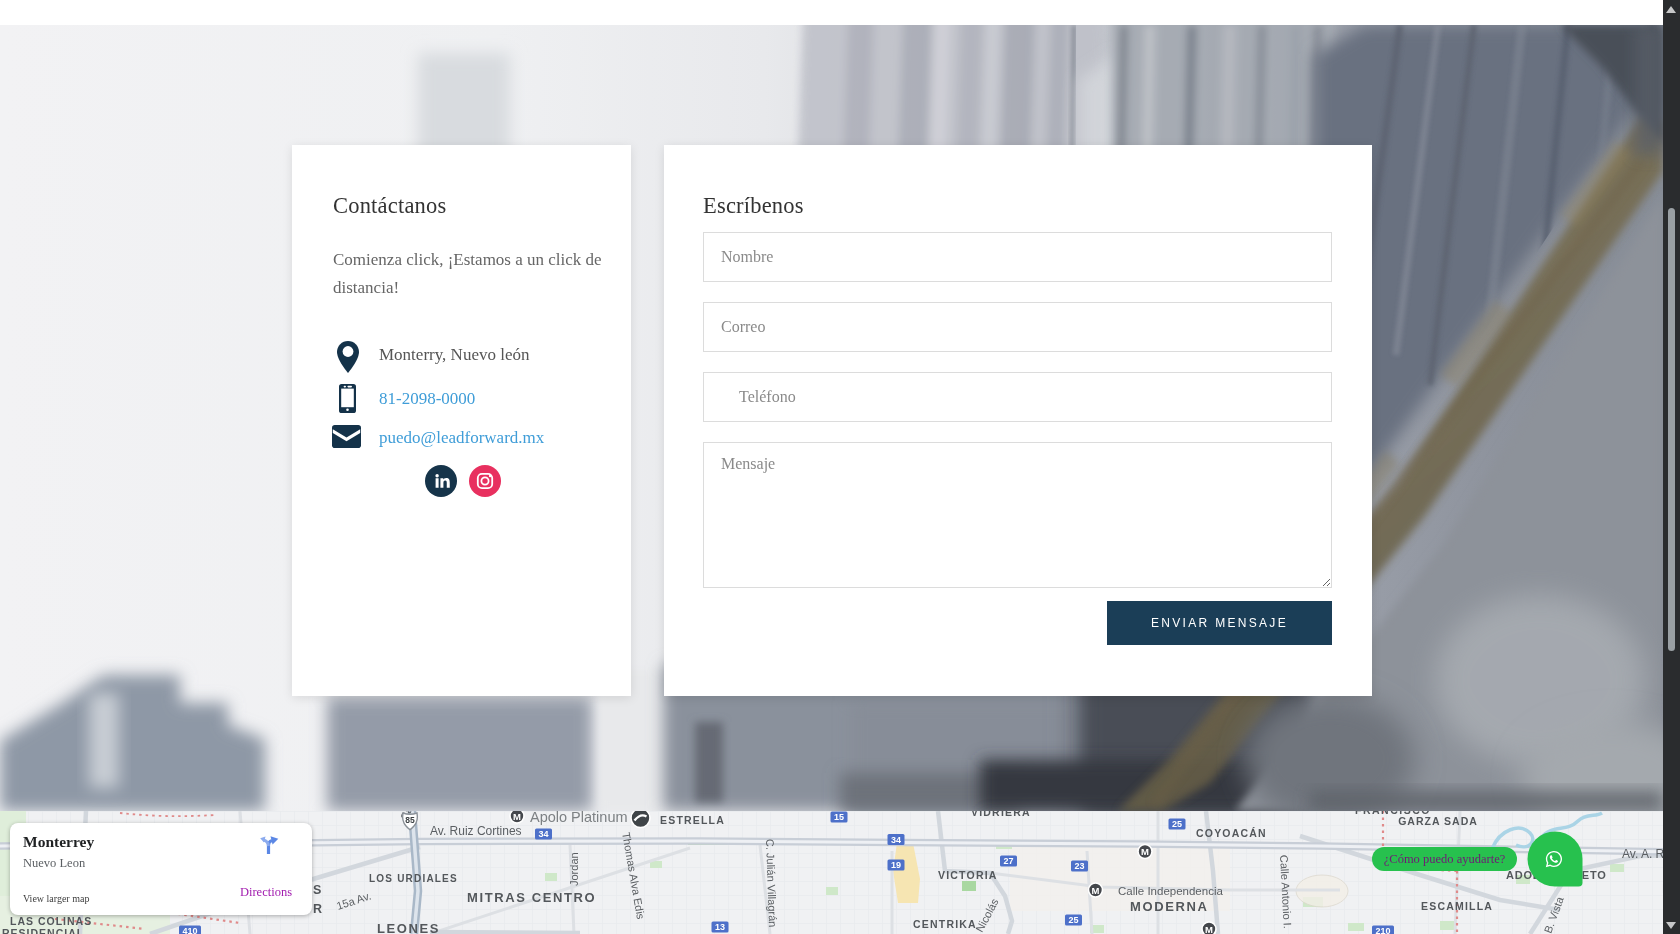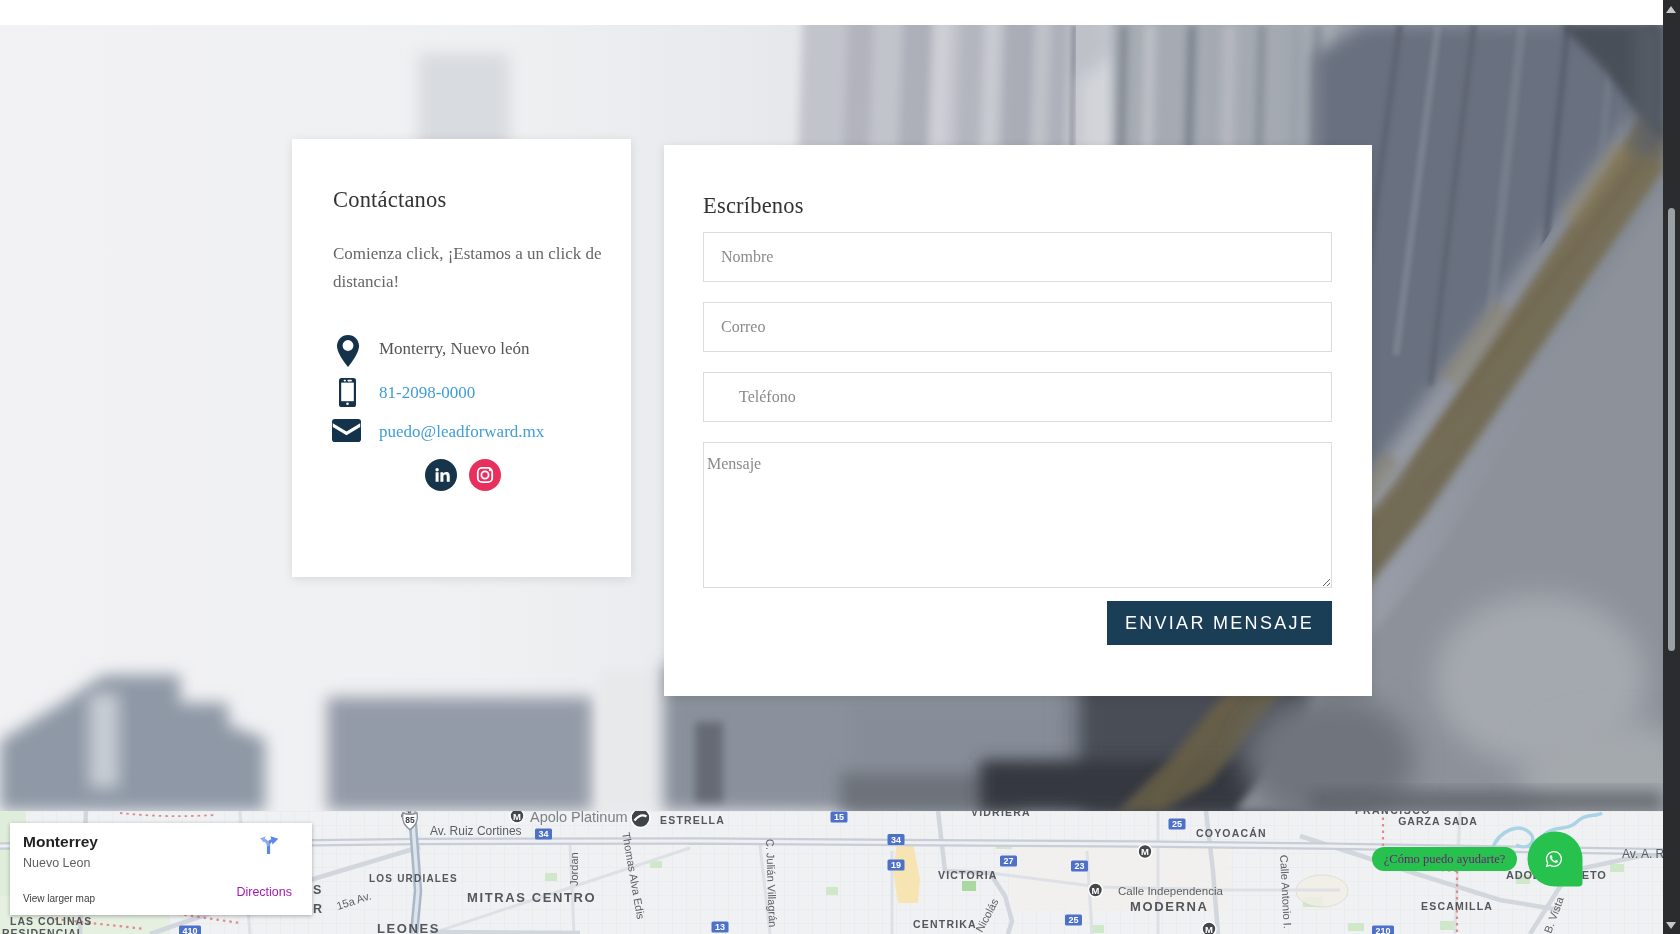--- a/index.html
+++ b/index.html
@@ -5,21 +5,21 @@
 <style>
   * { margin:0; padding:0; box-sizing:border-box; }
   html,body { width:1680px; height:934px; overflow:hidden; background:#fff;
     font-family:"Liberation Serif", serif; }
   #stage { position:relative; width:1680px; height:934px; overflow:hidden; }
   #photo { position:absolute; left:0; top:25px; width:1663px; height:786px; }
   #topbar { position:absolute; left:0; top:0; width:1663px; height:25px; background:#fff; z-index:5; }
 
   
   .card { position:absolute; background:#fff; box-shadow:0 2px 10px rgba(0,0,0,.10); z-index:6; }
-  #cardL { left:292px; top:139px; width:339px; height:438px; }
+  #cardL { left:292px; top:145px; width:339px; height:551px; }
   #cardR { left:664px; top:145px; width:708px; height:551px; }
   h2.t { position:absolute; font-size:22.5px; font-weight:400; color:#333; letter-spacing:.2px; }
   #cardL h2.t { left:41px; top:48px; }
   #cardR h2.t { left:39px; top:48px;text-align:center; }
   #cardL p.lead { position:absolute; left:41px; top:101px; width:280px;
     font-size:17px; line-height:28px; color:#666; }
   .row { position:absolute; left:41px; }
   .row .ic { position:absolute; left:8px; top:0; }
   .row .tx { position:absolute; left:46px; white-space:nowrap; font-size:17px; }
   .tx.gray { color:#555; }
@@ -30,30 +30,30 @@
   #socials .c + .c { margin-left:8px; }
   #socials svg { position:absolute; left:0; top:0; }
 
   
   .inp { position:absolute; left:39px; width:629px; height:50px; border:1px solid #dcdcdc;
     background:#fff; font-family:"Liberation Serif",serif; font-size:16px; color:#333;
     padding:0 17px; outline:none; }
   .inp::placeholder, #msg::placeholder { color:#8a8a8a; opacity:1; }
   #msg { position:absolute; left:39px; top:297px; width:629px; height:146px;
     border:1px solid #dcdcdc; background:#fff; font-family:"Liberation Serif",serif;
-    font-size:16px; color:#333; padding:12px 3px; outline:none; resize:both; }
+    font-size:16px; color:#333; padding:12px 17px; outline:none; resize:both; }
   #sendbtn { position:absolute; left:443px; top:456px; width:225px; height:44px;
     background:#1b3e57; color:#fff; border:none; font-family:"Liberation Sans",sans-serif;
-    font-size:18px; letter-spacing:2.3px; }
+    font-size:12px; letter-spacing:2.3px; }
 
   
   #map { position:absolute; left:0; top:811px; width:1680px; height:123px; background:#f0f1f3; z-index:4; }
   #mapcard { position:absolute; left:10px; top:12px; width:302px; height:92px; background:#fff;
-    border-radius:0; box-shadow:0 1px 4px rgba(0,0,0,.3); z-index:3;
-    font-family:Liberation Sans, sans-serif; }
+    border-radius:8px; box-shadow:0 1px 4px rgba(0,0,0,.3); z-index:3;
+    font-family:Liberation Serif, serif; }
   #mapcard .t1 { position:absolute; left:13px; top:10px; font-size:15.5px; font-weight:bold; color:#1f2123; }
   #mapcard .t2 { position:absolute; left:13px; top:33px; font-size:12.5px; color:#5b5f63; }
   #mapcard .dir { position:absolute; right:20px; top:36px; font-size:12.5px; color:#a21caf;margin-top:26px; }
   #mapcard .vlm { position:absolute; left:13px; top:70px; font-size:10px; color:#404040; }
   #mapcard .dicon { position:absolute; right:30px; top:9px; }
 
   
   #wapill { position:absolute; left:1372px; top:847px; width:145px; height:24px; border-radius:12px;
     background:#27c14e; color:#701a75; z-index:7; text-align:center; font-size:12.5px; line-height:24px;
     font-family:"Liberation Serif",serif; white-space:nowrap; }

